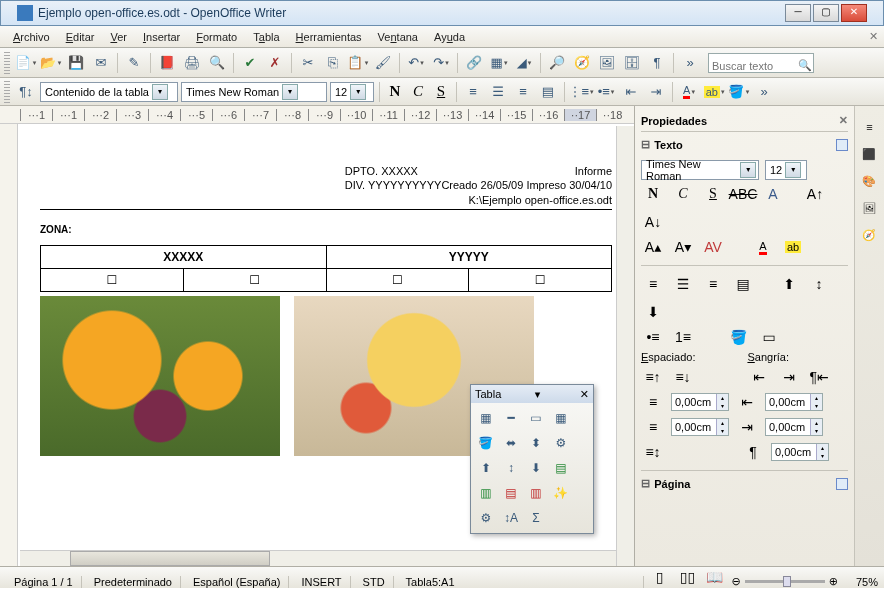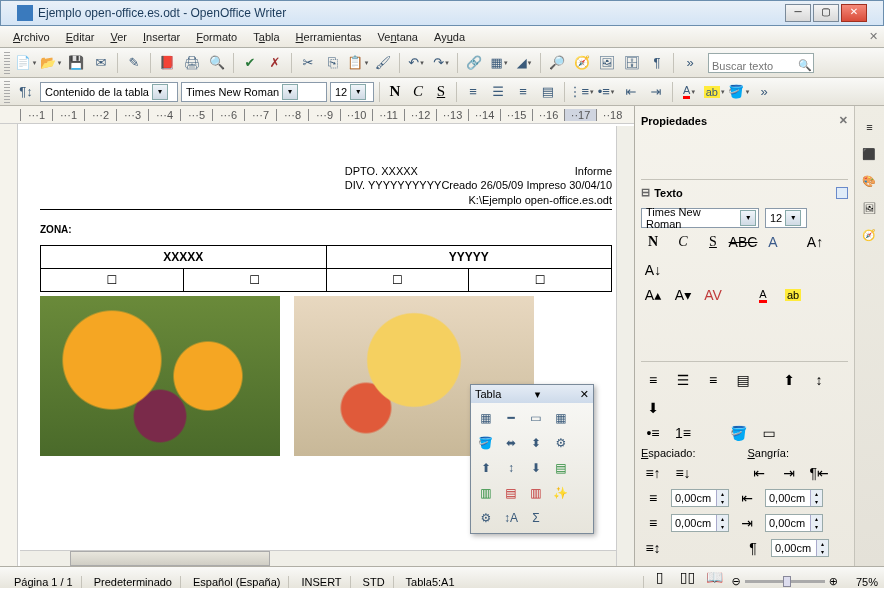--- a/index.html
+++ b/index.html
@@ -65,21 +65,21 @@
 .float-tabla .ftbody { padding: 4px; display: flex; flex-wrap: wrap; gap: 3px; }
 .ftbtn { width: 22px; height: 22px; display: flex; align-items: center; justify-content: center; font-size: 12px; color: #3a5a7a; }
 
 
 .sidebar { width: 250px; background: linear-gradient(#f5f3ec,#ece9e0); border-left: 1px solid #b0aea5; display: flex; }
 .sbcontent { flex: 1; padding: 4px 6px; overflow: hidden; }
 .sbtabs { width: 30px; background: linear-gradient(#efede4,#e4e1d8); border-left: 1px solid #c5c3ba; padding-top: 6px; }
 .sbtab { width: 24px; height: 24px; margin: 3px auto; display: flex; align-items: center; justify-content: center; }
 .sbtitle { font-weight: bold; font-size: 12px; padding: 4px 0; display: flex; align-items: center; }
 .sbtitle .x { margin-left: auto; color: #777; }
-.sbsection { border-top: 1px solid #c5c3ba; padding: 4px 0; margin-top: 48px; }
+.sbsection { border-top: 1px solid #c5c3ba; padding: 4px 0; }
 .sbhead { display: flex; align-items: center; font-weight: bold; padding: 2px 0 6px; }
 .sbhead::before { content: "⊟"; margin-right: 4px; color: #666; }
 .sbhead .sq { margin-left: auto; width: 12px; height: 12px; border: 1px solid #6a8aca; background: #e0ecf8; }
 .sbrow { display: flex; align-items: center; gap: 6px; margin: 3px 0; flex-wrap: wrap; }
 .sbi { width: 24px; height: 22px; display: flex; align-items: center; justify-content: center; font-size: 14px; }
 .spin { display: inline-flex; border: 1px solid #9aa; background: #fff; height: 18px; }
 .spin input { border: none; width: 44px; padding: 0 3px; font-size: 11px; }
 .spin .ar { width: 12px; display: flex; flex-direction: column; }
 .spin .ar span { flex: 1; font-size: 6px; text-align: center; background: #e8eef5; border-left: 1px solid #aac; }
 .sblabel { font-size: 11px; }

